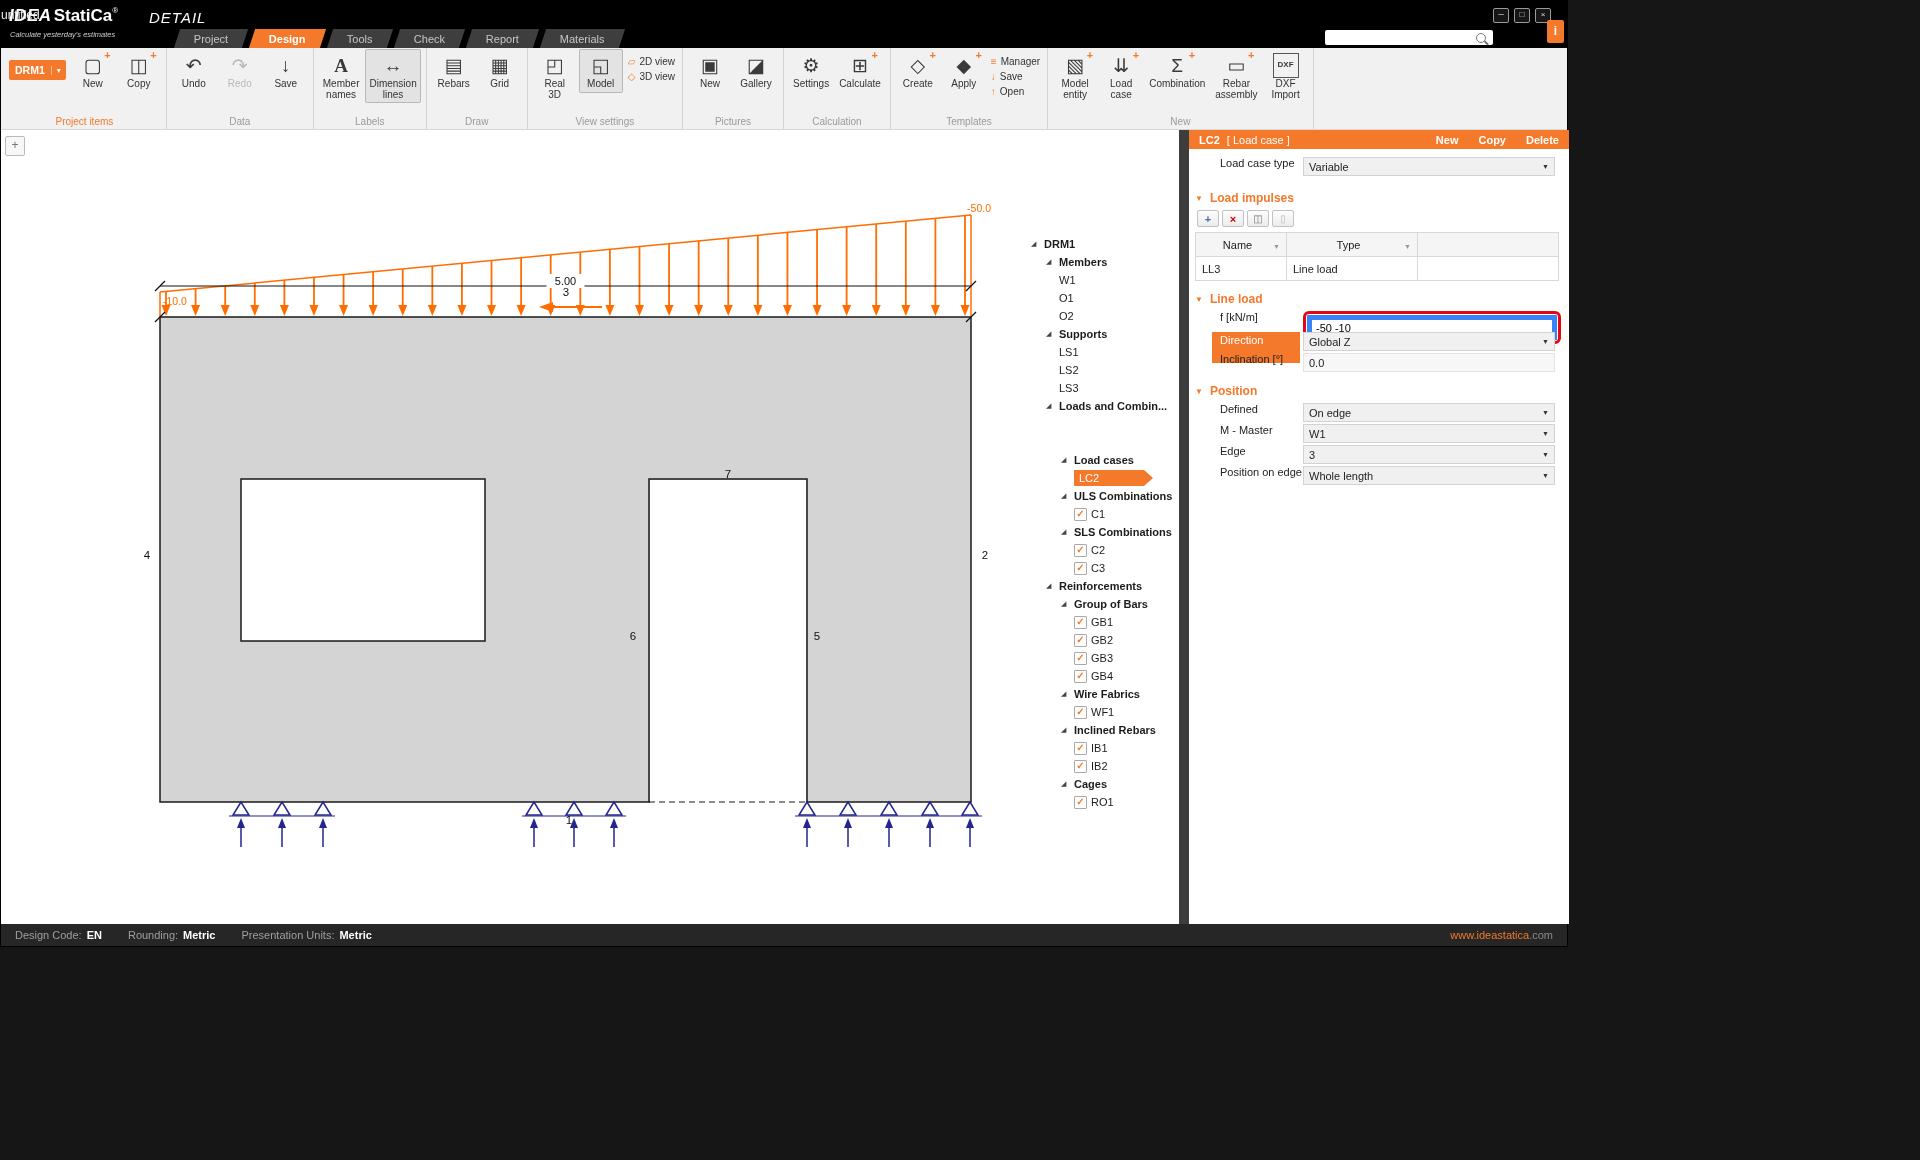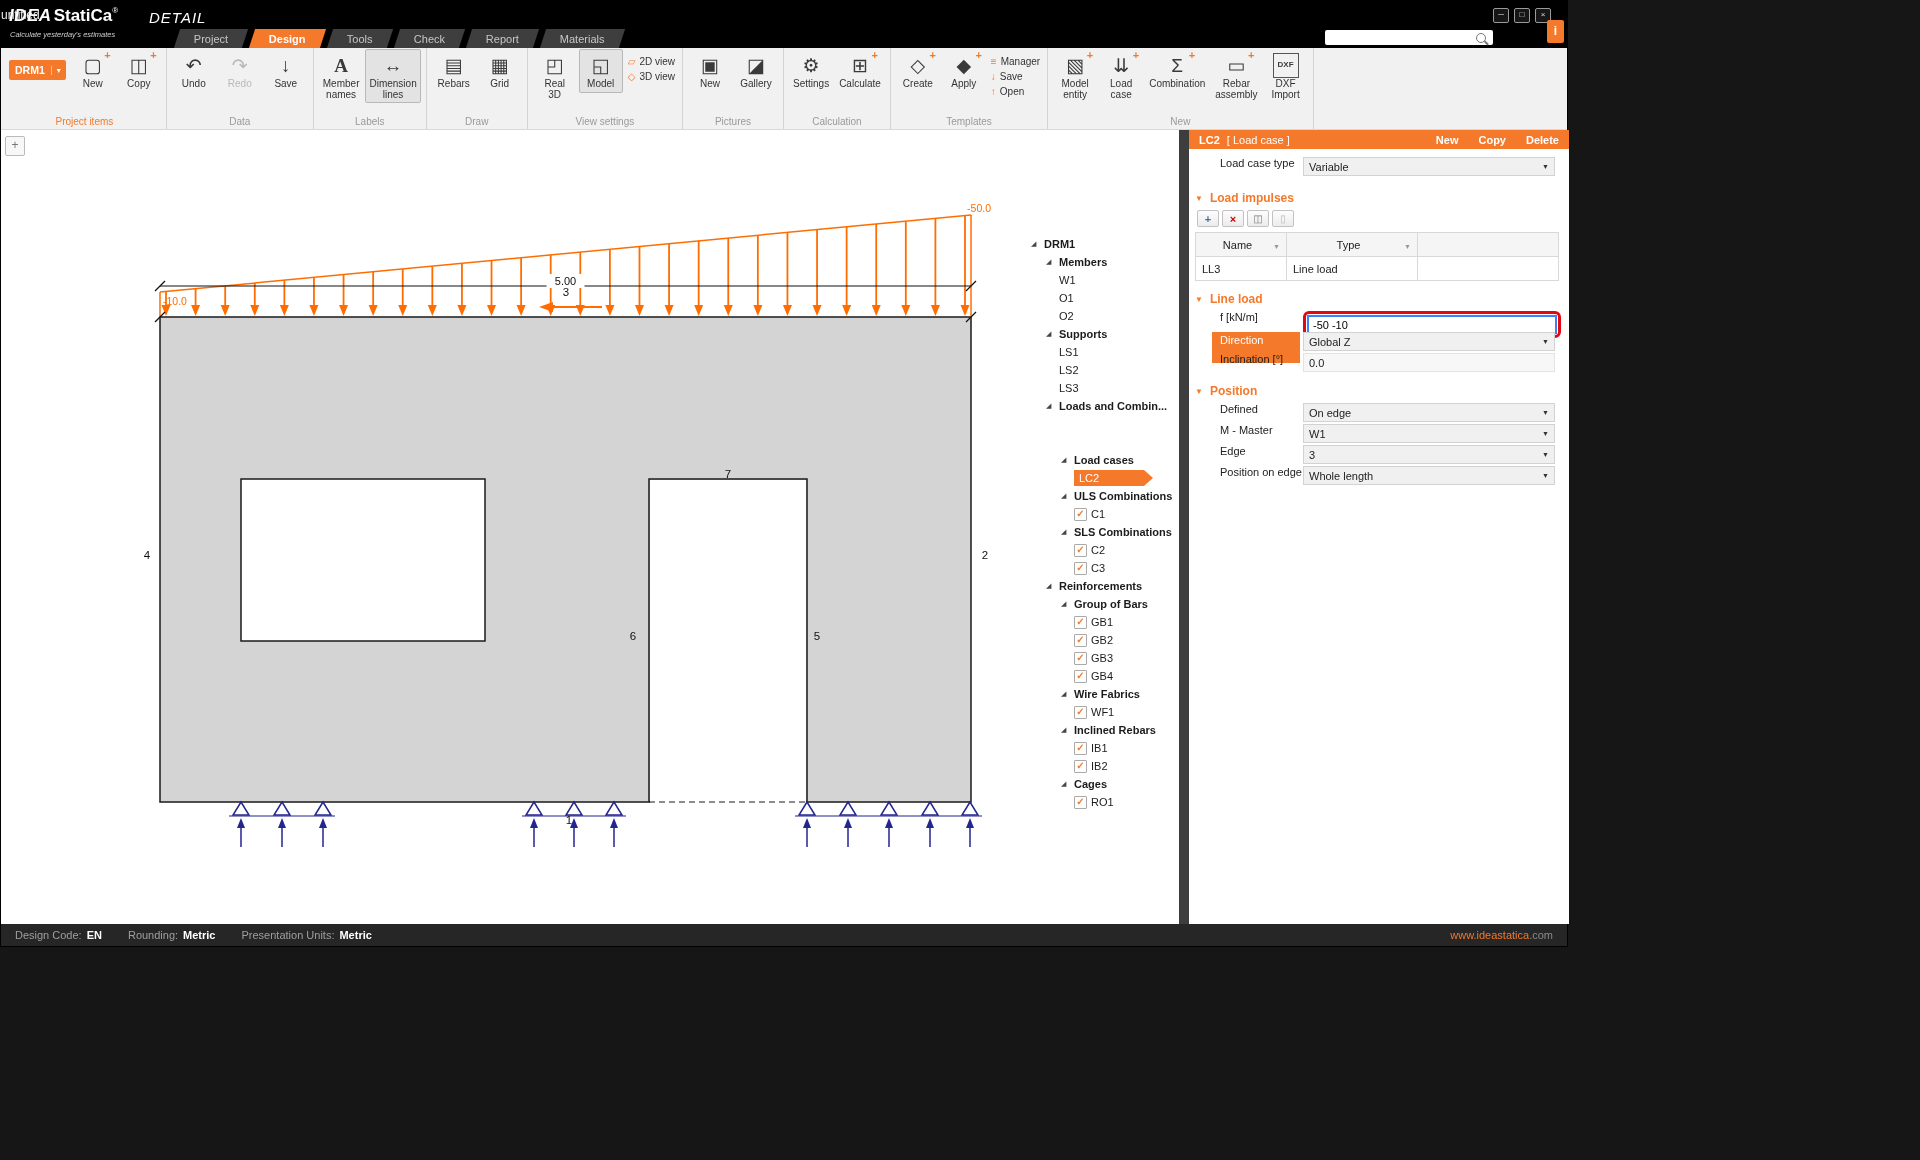--- a/index.html
+++ b/index.html
@@ -75,21 +75,21 @@
   .pp-act{background:none;border:0;color:#fff;font-size:11px;font-weight:bold;cursor:default;padding:0;font-family:inherit;}
   .pp-body{flex:1;padding:0 6px;font-size:11px;color:#222;overflow:hidden;}
   .pp-row{display:flex;align-items:flex-start;height:20px;margin-bottom:1px;}
   .pp-label{width:108px;flex:none;padding-left:25px;box-sizing:border-box;}
   .pp-label.nopad{padding-left:17px;}
   .lblsel{display:block;background:#f4792b;color:#fff;height:31px;line-height:17px;padding-left:8px;margin-right:3px;}
   .dropdown{flex:1;height:17px;background:#f0f0f0;border:1px solid #d2d2d2;display:flex;align-items:center;padding:0 5px;margin-right:8px;cursor:default;}
   .dropdown .caret{margin-left:auto;font-size:7px;color:#333;}
   .field-plain{flex:1;height:17px;background:#f7f7f7;border:1px solid #e3e3e3;display:flex;align-items:center;padding:0 5px;margin-right:8px;}
   .red-wrap{flex:1;border:3px solid #e30613;border-radius:6px;margin-right:2px;padding:1px;display:flex;}
-  .pp-input{flex:1;height:15px;border:2px solid #3b82f6;font-size:11px;padding:0 4px;font-family:inherit;outline:none;min-width:0;}
+  .pp-input{flex:1;height:15px;border:5px solid #3b82f6;font-size:11px;padding:0 4px;font-family:inherit;outline:none;min-width:0;}
   .pp-section{display:flex;align-items:center;gap:7px;margin:11px 0 5px;color:#f4792b;font-weight:bold;font-size:12px;}
   .pp-section .tri{font-size:8px;}
   .mt8{margin-top:8px;} .mb14{margin-bottom:14px;}
   .imp-toolbar{display:flex;gap:3px;margin:3px 0 5px 2px;}
   .tbtn{width:22px;height:17px;border:1px solid #c2c2c2;background:linear-gradient(#fdfdfd,#ececec);display:flex;align-items:center;justify-content:center;font-size:11px;padding:0;border-radius:2px;cursor:default;}
   .ic-add{color:#4a6ea9;font-weight:bold;}
   .ic-del{color:#cc0000;font-weight:bold;}
   .ic-cp{color:#777;font-size:10px;}
   .ic-tr{color:#bbb;font-size:10px;}
   .imp-table{width:calc(100% - 4px);border-collapse:collapse;table-layout:fixed;margin-bottom:2px;}

